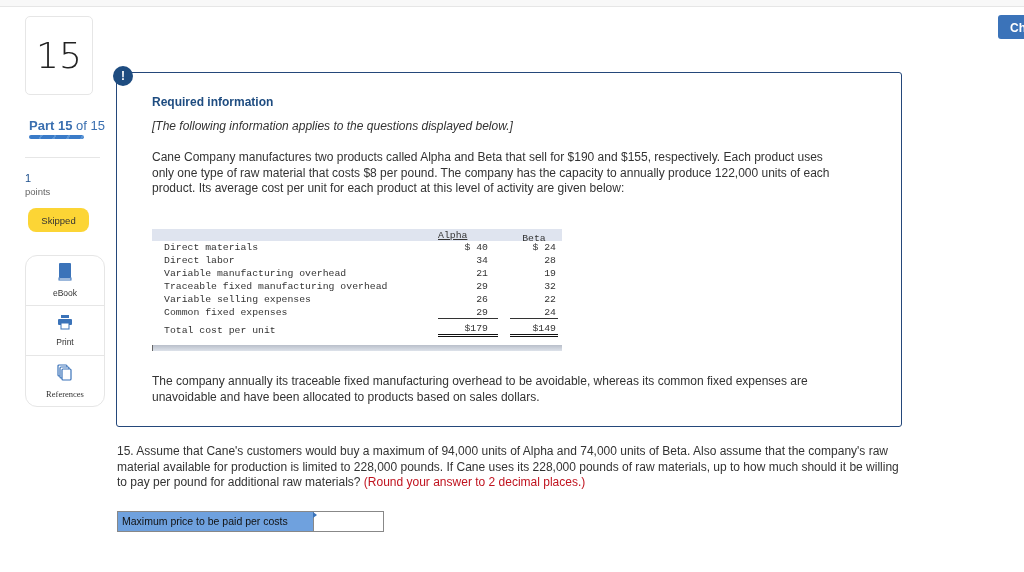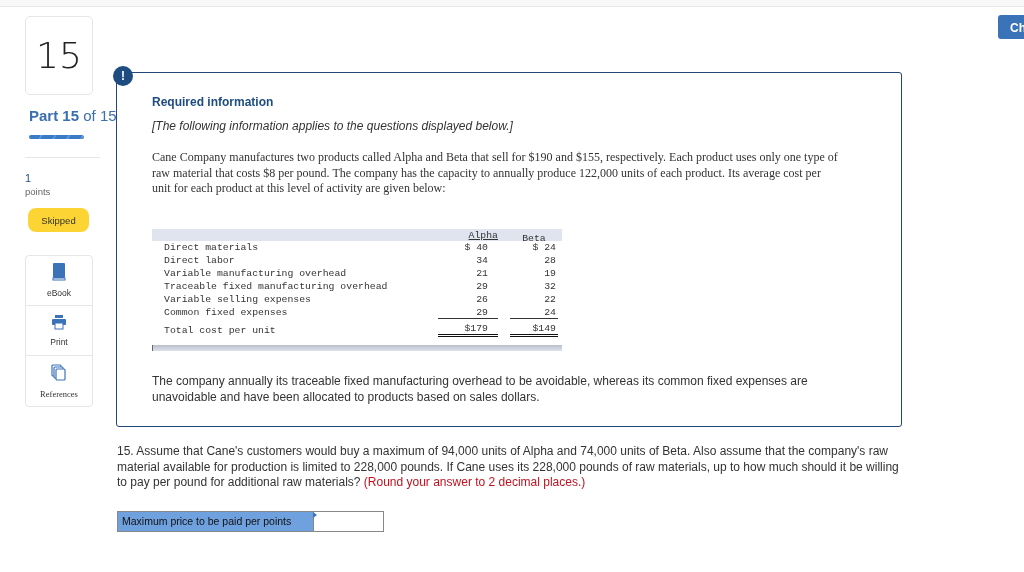--- a/index.html
+++ b/index.html
@@ -5,50 +5,50 @@
   * { box-sizing: border-box; margin: 0; padding: 0; }
   html, body { width: 1024px; height: 572px; overflow: hidden; background: #ffffff; }
   body { font-family: "Liberation Sans", sans-serif; color: #333; position: relative; }
 
   .topbar { position: absolute; left: 0; top: 0; width: 1024px; height: 7px; background: #f8f8f8; border-bottom: 1px solid #e6e6e6; }
 
   .check-btn { position: absolute; left: 998px; top: 15px; width: 40px; height: 24px; background: #3b73b9; color: #fff; border-radius: 3px; font-size: 12px; font-weight: bold; padding: 6px 0 0 12px; }
 
   
   .qnum-box { position: absolute; left: 25px; top: 16px; width: 68px; height: 79px; border: 1px solid #e6e6e6; border-radius: 5px; display: flex; align-items: center; justify-content: center; font-size: 36px; color: #222; font-family: "DejaVu Sans", sans-serif; font-weight: 300; }
-  .part-label { position: absolute; left: 29px; top: 107px; font-size: 15px; color: #3a6fb0; }
+  .part-label { position: absolute; left: 29px; top: 118px; font-size: 13px; color: #3a6fb0; }
   .part-label b { font-weight: bold; }
   .part-bar { position: absolute; left: 29px; top: 135px; width: 55px; height: 4px; border-radius: 2px; background: repeating-linear-gradient(120deg, #3a7bc8 0 10px, #5a95d6 10px 12px); }
   .side-divider { position: absolute; left: 25px; top: 157px; width: 75px; height: 1px; background: #e6e6e6; }
   .points-num { position: absolute; left: 25px; top: 172px; font-size: 11px; color: #1d4f8c; }
   .points-label { position: absolute; left: 25px; top: 186px; font-size: 9.5px; color: #666; }
   .skipped-badge { position: absolute; left: 28px; top: 208px; width: 61px; height: 24px; border-radius: 8px; background: #fcd535; color: #333; font-size: 9.5px; display: flex; align-items: center; justify-content: center; }
 
-  .tools { position: absolute; left: 25px; top: 255px; width: 68px; height: 152px; border: 1px solid #e6e6e6; border-radius: 4px; }
+  .tools { position: absolute; left: 25px; top: 255px; width: 80px; height: 152px; border: 1px solid #e6e6e6; border-radius: 12px; }
   .tool { height: 50px; border-bottom: 1px solid #e6e6e6; display: flex; flex-direction: column; align-items: center; justify-content: center; cursor: pointer; }
   .tool:last-child { border-bottom: none; font-family: Liberation Serif, serif; }
   .tool-label { font-size: 8.5px; color: #333; margin-top: 3px; }
 
   
   .info-box { position: absolute; left: 116px; top: 72px; width: 786px; height: 355px; border: 1px solid #24477a; border-radius: 3px; }
   .alert-icon { position: absolute; left: 113px; top: 66px; width: 20px; height: 20px; border-radius: 50%; background: #1e4c80; color: #fff; font-size: 12px; font-weight: bold; display: flex; align-items: center; justify-content: center; }
   .req-title { position: absolute; left: 152px; top: 95px; font-size: 12px; font-weight: bold; color: #1e4c80; }
   .req-sub { position: absolute; left: 152px; top: 119px; font-size: 12px; font-style: italic; color: #333; }
-  .req-para { position: absolute; left: 152px; top: 150px; width: 690px; font-size: 12px; line-height: 15.5px; color: #333; font-family: Liberation Serif, serif; }
+  .req-para { position: absolute; left: 152px; top: 150px; width: 690px; font-size: 12px; line-height: 15.5px; color: #333; }
   .req-para2 { position: absolute; left: 152px; top: 374px; width: 690px; font-size: 12px; line-height: 15.5px; color: #333; }
 
   
   .cost-table { position: absolute; left: 152px; top: 229px; width: 410px; font-family: "Liberation Mono", monospace; font-size: 9.8px; color: #333; }
   .ct-row { display: flex; height: 13px; align-items: center; }
   .ct-row.header { background: #dfe4ef; height: 12px; }
   .ct-label { width: 286px; padding-left: 12px; white-space: pre; }
   .ct-alpha { width: 60px; text-align: right; padding-right: 10px; white-space: pre; }
   .ct-gap { width: 12px; }
   .ct-beta { width: 48px; text-align: right; padding-right: 2px; white-space: pre; }
-  .ct-row.header .ct-alpha { text-align: right; padding-right: 0; text-decoration: underline; }
+  .ct-row.header .ct-alpha { text-align: left; padding-right: 0; text-decoration: underline; }
   .ct-row.header .ct-beta { text-align: center; padding-right: 0; margin-top: 6px; }
   .ul-single { border-bottom: 1px solid #333; }
   .total-row { margin-top: 3px; height: 16px; }
   .ul-double { border-bottom: 3px double #111; }
   .table-footer-bar { position: absolute; left: 152px; top: 345px; width: 410px; height: 6px; background: linear-gradient(#b9bfca, #dde2ea); border-left: 1px solid #666; }
 
   
   .question { position: absolute; left: 117px; top: 444px; width: 790px; font-size: 12px; line-height: 15.5px; color: #333; }
   .question .emph { color: #c0131f; font-weight: normal; }
 
@@ -167,16 +167,16 @@
 <div class="table-footer-bar"></div>
 
 <div class="req-para2">The company annually its traceable fixed manufacturing overhead to be avoidable, whereas its common fixed expenses are unavoidable and have been allocated to products based on sales dollars.</div>
 
 <div class="question">
   <span>15. Assume that Cane's customers would buy a maximum of 94,000 units of Alpha and 74,000 units of Beta. Also assume that the company's raw material available for production is limited to 228,000 pounds. If Cane uses its 228,000 pounds of raw materials, up to how much should it be willing to pay per pound for additional raw materials?</span>
   <span class="emph">(Round your answer to 2 decimal places.)</span>
 </div>
 
 <div class="answer-row">
-  <div class="answer-label">Maximum price to be paid per points</div>
+  <div class="answer-label">Maximum price to be paid per costs</div>
   <input class="answer-input" type="text" value="" style="">
 </div>
 <div class="answer-tri"></div>
 
 </body></html>

